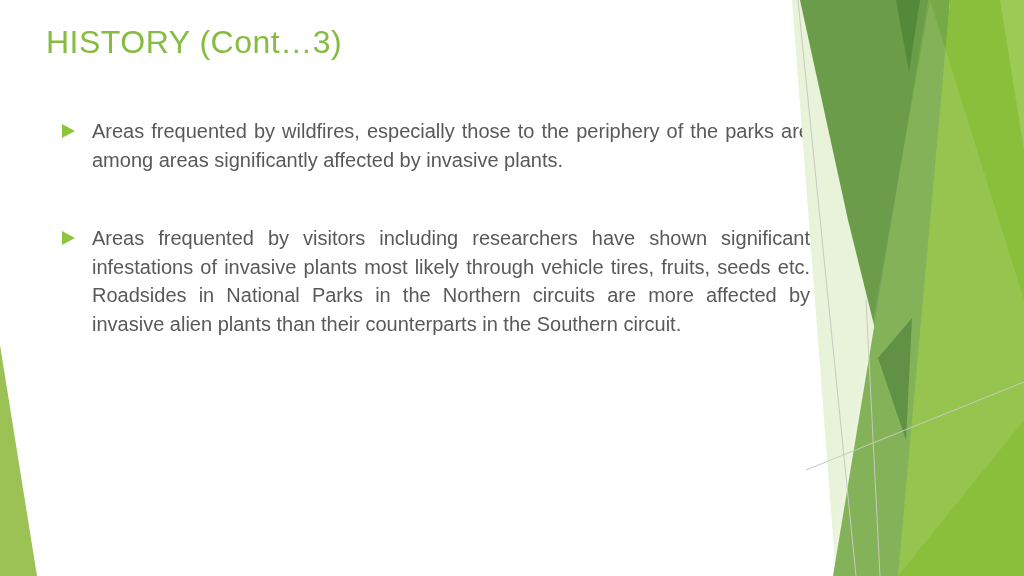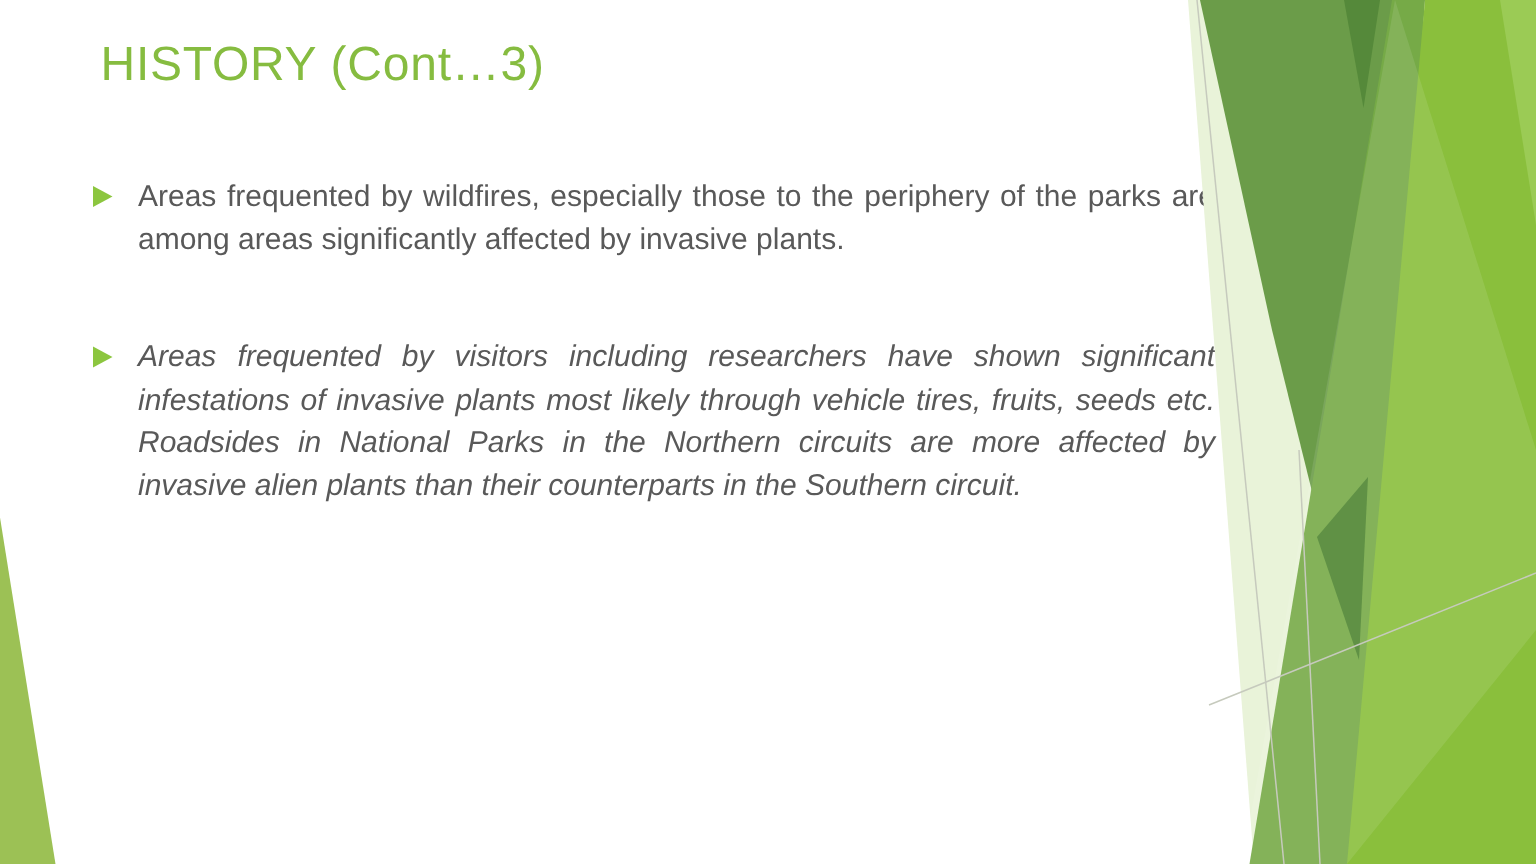--- a/index.html
+++ b/index.html
@@ -6,21 +6,21 @@
   .slide {
     position: relative;
     width: 1024px;
     height: 576px;
     background: #ffffff;
     overflow: hidden;
     font-family: "Liberation Sans", "DejaVu Sans", sans-serif;
   }
   .slide-title {
     position: absolute;
-    left: 67px;
+    left: 46px;
     top: 24px;
     margin: 0;
     font-size: 32px;
     font-weight: 400;
     letter-spacing: 0.5px;
     color: #86bc40;
   }
   .bullet-list {
     position: absolute;
     left: 92px;
@@ -31,21 +31,21 @@
     list-style: none;
   }
   .bullet-item {
     position: relative;
     text-align: justify;
     font-size: 20px;
     line-height: 28.5px;
     color: #595959;
     margin: 0 0 50px 0;
   }
-  .bullet-item:nth-child(2) { margin-bottom: 78px; font-style: italic; }
+  .bullet-item:nth-child(2) { margin-bottom: 78px; }
   .bullet-tri {
     position: absolute;
     left: -30px;
     top: 7px;
     width: 0;
     height: 0;
     border-left: 13px solid #8cc63f;
     border-top: 7px solid transparent;
     border-bottom: 7px solid transparent;
   }

